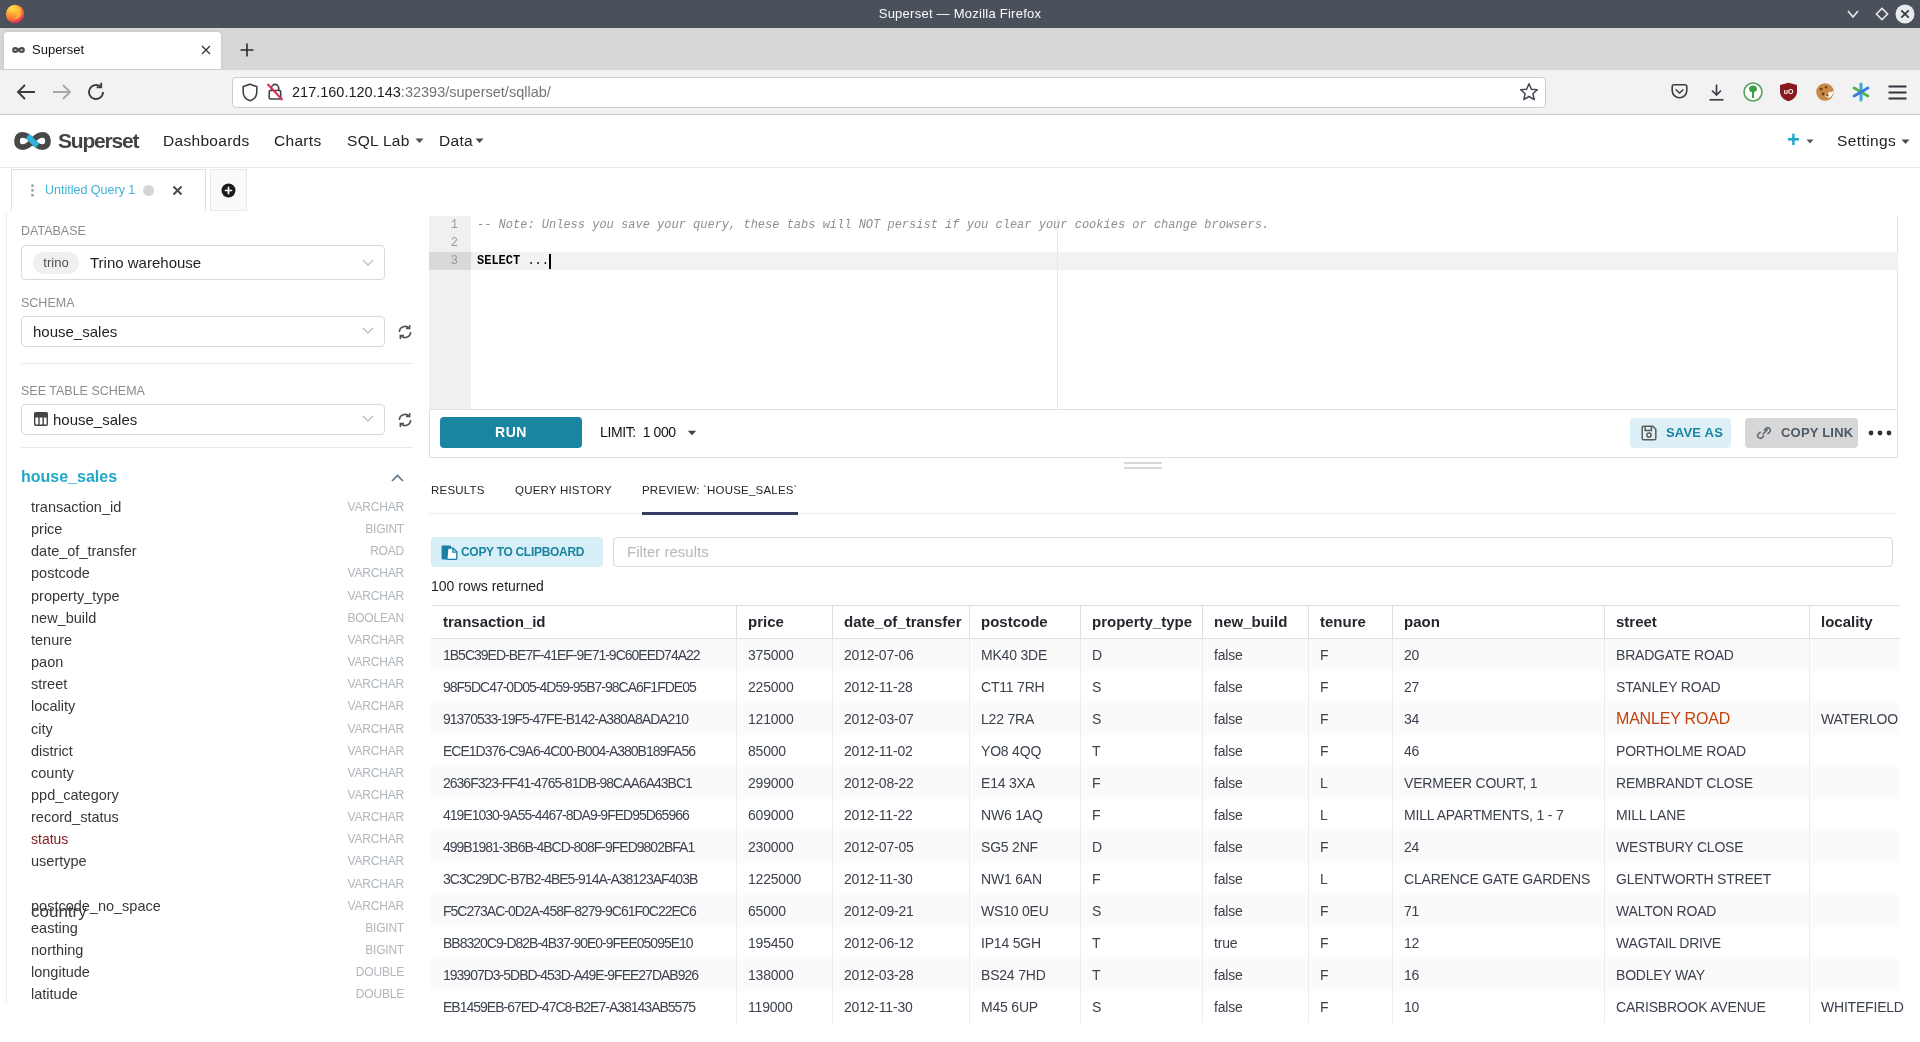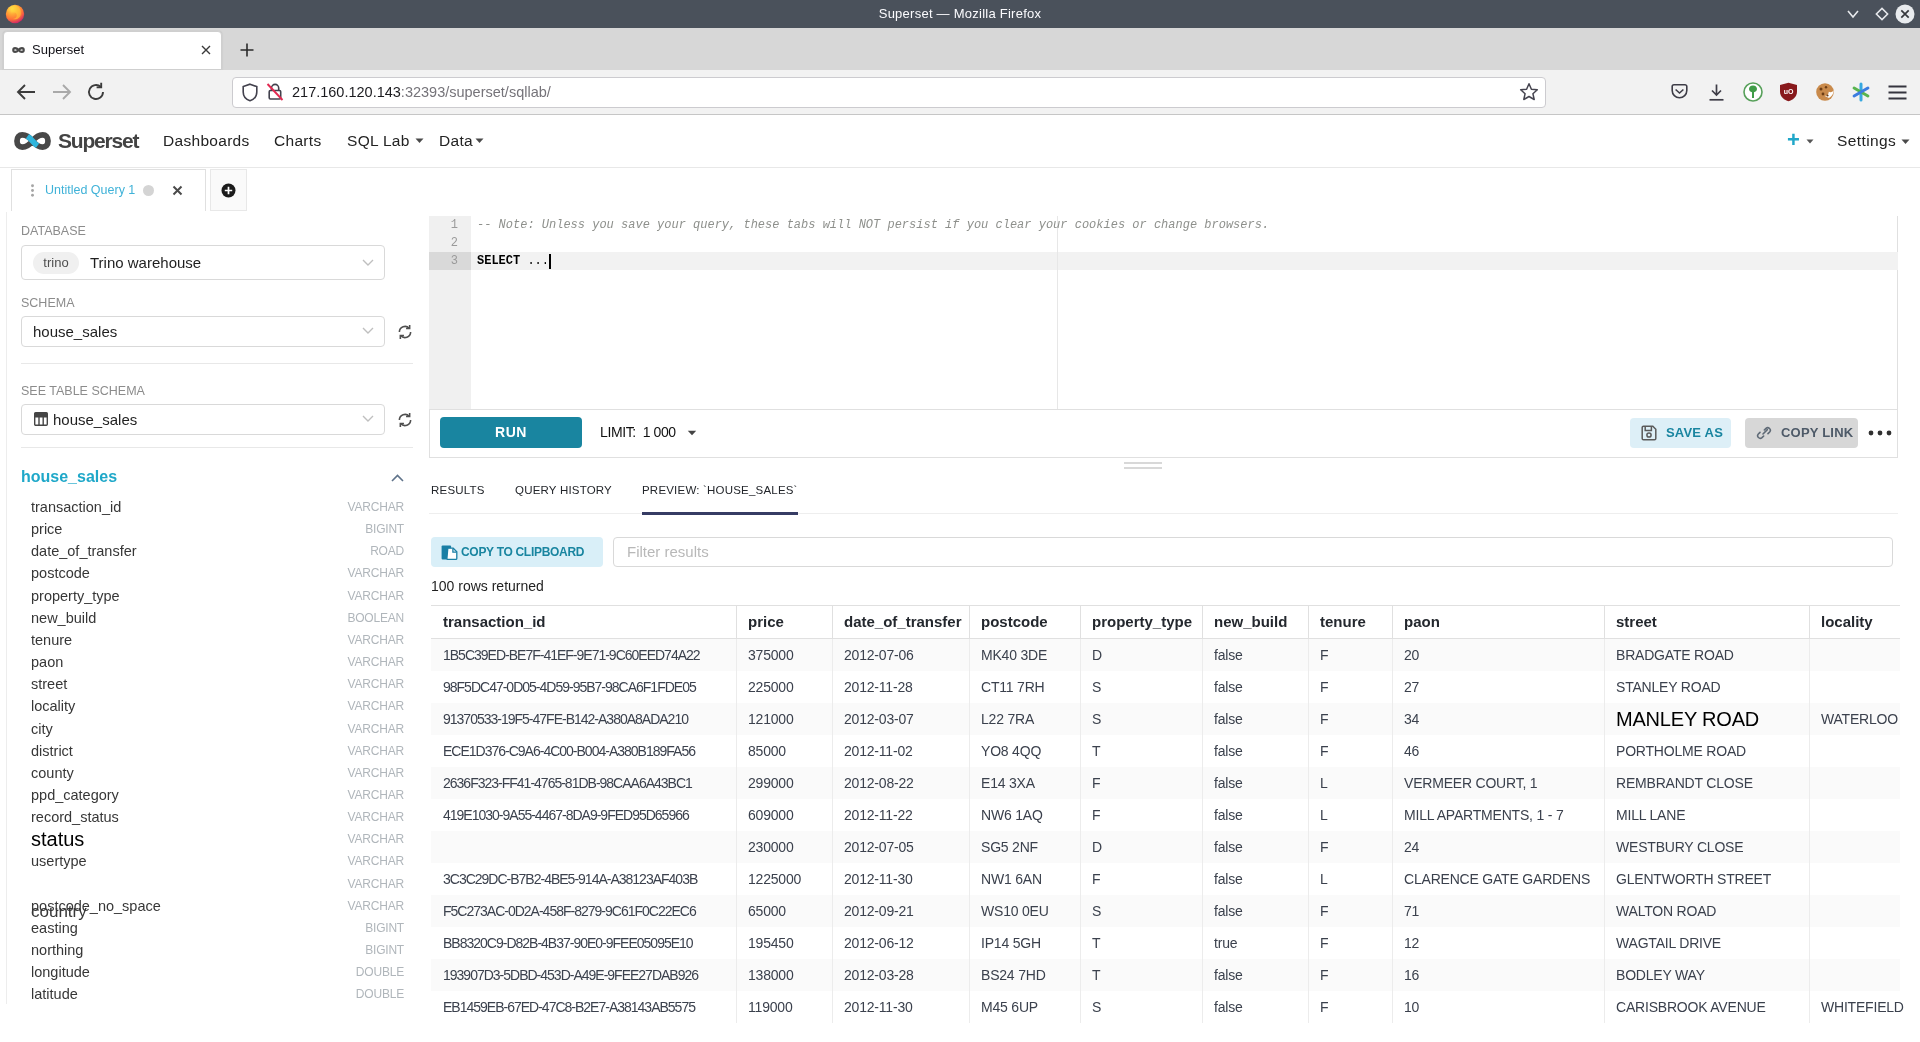--- a/index.html
+++ b/index.html
@@ -212,21 +212,21 @@
 <div class="abs" style="left:31px;top:718px;height:22px;line-height:22px;font-size:14.5px;color:#373737;">city</div>
 <div class="abs" style="left:254px;top:718px;width:150px;height:22px;line-height:22px;font-size:12px;color:#b0b6bb;text-align:right;letter-spacing:-0.2px;">VARCHAR</div>
 <div class="abs" style="left:31px;top:740px;height:22px;line-height:22px;font-size:14.5px;color:#373737;">district</div>
 <div class="abs" style="left:254px;top:740px;width:150px;height:22px;line-height:22px;font-size:12px;color:#b0b6bb;text-align:right;letter-spacing:-0.2px;">VARCHAR</div>
 <div class="abs" style="left:31px;top:762px;height:22px;line-height:22px;font-size:14.5px;color:#373737;">county</div>
 <div class="abs" style="left:254px;top:762px;width:150px;height:22px;line-height:22px;font-size:12px;color:#b0b6bb;text-align:right;letter-spacing:-0.2px;">VARCHAR</div>
 <div class="abs" style="left:31px;top:784px;height:22px;line-height:22px;font-size:14.5px;color:#373737;">ppd_category</div>
 <div class="abs" style="left:254px;top:784px;width:150px;height:22px;line-height:22px;font-size:12px;color:#b0b6bb;text-align:right;letter-spacing:-0.2px;">VARCHAR</div>
 <div class="abs" style="left:31px;top:806px;height:22px;line-height:22px;font-size:14.5px;color:#373737;">record_status</div>
 <div class="abs" style="left:254px;top:806px;width:150px;height:22px;line-height:22px;font-size:12px;color:#b0b6bb;text-align:right;letter-spacing:-0.2px;">VARCHAR</div>
-<div class="abs" style="left:31px;top:828px;height:22px;line-height:22px;font-size:20px;color:#000000;">status</div>
+<div class="abs" style="left:31px;top:828px;height:22px;line-height:22px;font-size:14px;color:#7f1d1d;">status</div>
 <div class="abs" style="left:254px;top:828px;width:150px;height:22px;line-height:22px;font-size:12px;color:#b0b6bb;text-align:right;letter-spacing:-0.2px;">VARCHAR</div>
 <div class="abs" style="left:31px;top:850px;height:22px;line-height:22px;font-size:14.5px;color:#373737;">usertype</div>
 <div class="abs" style="left:254px;top:850px;width:150px;height:22px;line-height:22px;font-size:12px;color:#b0b6bb;text-align:right;letter-spacing:-0.2px;">VARCHAR</div>
 <div class="abs" style="left:31px;top:891px;height:22px;line-height:22px;font-size:17px;color:#373737;margin-top:10px;">country</div>
 <div class="abs" style="left:254px;top:873px;width:150px;height:22px;line-height:22px;font-size:12px;color:#b0b6bb;text-align:right;letter-spacing:-0.2px;">VARCHAR</div>
 <div class="abs" style="left:31px;top:895px;height:22px;line-height:22px;font-size:14.5px;color:#373737;">postcode_no_space</div>
 <div class="abs" style="left:254px;top:895px;width:150px;height:22px;line-height:22px;font-size:12px;color:#b0b6bb;text-align:right;letter-spacing:-0.2px;">VARCHAR</div>
 <div class="abs" style="left:31px;top:917px;height:22px;line-height:22px;font-size:14.5px;color:#373737;">easting</div>
 <div class="abs" style="left:254px;top:917px;width:150px;height:22px;line-height:22px;font-size:12px;color:#b0b6bb;text-align:right;letter-spacing:-0.2px;">BIGINT</div>
 <div class="abs" style="left:31px;top:939px;height:22px;line-height:22px;font-size:14.5px;color:#373737;">northing</div>
@@ -352,21 +352,21 @@
 <div class="abs" style="left:1809px;top:671px;width:1px;height:32px;background:#ececec;"></div>
 <div class="abs" style="left:431px;top:703px;width:1469px;height:32px;background:#fafafa;"></div>
 <div class="abs" style="left:443px;top:703px;height:32px;line-height:32px;font-size:14px;color:#3b414d;letter-spacing:-1px;">91370533-19F5-47FE-B142-A380A8ADA210</div>
 <div class="abs" style="left:748px;top:703px;height:32px;line-height:32px;font-size:14px;color:#3b414d;letter-spacing:-0.2px;">121000</div>
 <div class="abs" style="left:844px;top:703px;height:32px;line-height:32px;font-size:14px;color:#3b414d;letter-spacing:-0.2px;">2012-03-07</div>
 <div class="abs" style="left:981px;top:703px;height:32px;line-height:32px;font-size:14px;color:#3b414d;letter-spacing:-0.2px;">L22 7RA</div>
 <div class="abs" style="left:1092px;top:703px;height:32px;line-height:32px;font-size:14px;color:#3b414d;letter-spacing:-0.2px;">S</div>
 <div class="abs" style="left:1214px;top:703px;height:32px;line-height:32px;font-size:14px;color:#3b414d;letter-spacing:-0.2px;">false</div>
 <div class="abs" style="left:1320px;top:703px;height:32px;line-height:32px;font-size:14px;color:#3b414d;letter-spacing:-0.2px;">F</div>
 <div class="abs" style="left:1404px;top:703px;height:32px;line-height:32px;font-size:14px;color:#3b414d;letter-spacing:-0.2px;">34</div>
-<div class="abs" style="left:1616px;top:703px;height:32px;line-height:32px;font-size:20px;color:#000000;letter-spacing:-0.2px;">MANLEY ROAD</div>
+<div class="abs" style="left:1616px;top:703px;height:32px;line-height:32px;font-size:16px;color:#c2410c;letter-spacing:-0.2px;">MANLEY ROAD</div>
 <div class="abs" style="left:1821px;top:703px;height:32px;line-height:32px;font-size:14px;color:#3b414d;letter-spacing:-0.2px;">WATERLOO</div>
 <div class="abs" style="left:736px;top:703px;width:1px;height:32px;background:#ececec;"></div>
 <div class="abs" style="left:832px;top:703px;width:1px;height:32px;background:#ececec;"></div>
 <div class="abs" style="left:969px;top:703px;width:1px;height:32px;background:#ececec;"></div>
 <div class="abs" style="left:1080px;top:703px;width:1px;height:32px;background:#ececec;"></div>
 <div class="abs" style="left:1202px;top:703px;width:1px;height:32px;background:#ececec;"></div>
 <div class="abs" style="left:1308px;top:703px;width:1px;height:32px;background:#ececec;"></div>
 <div class="abs" style="left:1392px;top:703px;width:1px;height:32px;background:#ececec;"></div>
 <div class="abs" style="left:1604px;top:703px;width:1px;height:32px;background:#ececec;"></div>
 <div class="abs" style="left:1809px;top:703px;width:1px;height:32px;background:#ececec;"></div>
@@ -421,20 +421,21 @@
 <div class="abs" style="left:736px;top:799px;width:1px;height:32px;background:#ececec;"></div>
 <div class="abs" style="left:832px;top:799px;width:1px;height:32px;background:#ececec;"></div>
 <div class="abs" style="left:969px;top:799px;width:1px;height:32px;background:#ececec;"></div>
 <div class="abs" style="left:1080px;top:799px;width:1px;height:32px;background:#ececec;"></div>
 <div class="abs" style="left:1202px;top:799px;width:1px;height:32px;background:#ececec;"></div>
 <div class="abs" style="left:1308px;top:799px;width:1px;height:32px;background:#ececec;"></div>
 <div class="abs" style="left:1392px;top:799px;width:1px;height:32px;background:#ececec;"></div>
 <div class="abs" style="left:1604px;top:799px;width:1px;height:32px;background:#ececec;"></div>
 <div class="abs" style="left:1809px;top:799px;width:1px;height:32px;background:#ececec;"></div>
 <div class="abs" style="left:431px;top:831px;width:1469px;height:32px;background:#fafafa;"></div>
+<div class="abs" style="left:443px;top:831px;height:32px;line-height:32px;font-size:14px;color:#3b414d;letter-spacing:-1px;">499B1981-3B6B-4BCD-808F-9FED9802BFA1</div>
 <div class="abs" style="left:748px;top:831px;height:32px;line-height:32px;font-size:14px;color:#3b414d;letter-spacing:-0.2px;">230000</div>
 <div class="abs" style="left:844px;top:831px;height:32px;line-height:32px;font-size:14px;color:#3b414d;letter-spacing:-0.2px;">2012-07-05</div>
 <div class="abs" style="left:981px;top:831px;height:32px;line-height:32px;font-size:14px;color:#3b414d;letter-spacing:-0.2px;">SG5 2NF</div>
 <div class="abs" style="left:1092px;top:831px;height:32px;line-height:32px;font-size:14px;color:#3b414d;letter-spacing:-0.2px;">D</div>
 <div class="abs" style="left:1214px;top:831px;height:32px;line-height:32px;font-size:14px;color:#3b414d;letter-spacing:-0.2px;">false</div>
 <div class="abs" style="left:1320px;top:831px;height:32px;line-height:32px;font-size:14px;color:#3b414d;letter-spacing:-0.2px;">F</div>
 <div class="abs" style="left:1404px;top:831px;height:32px;line-height:32px;font-size:14px;color:#3b414d;letter-spacing:-0.2px;">24</div>
 <div class="abs" style="left:1616px;top:831px;height:32px;line-height:32px;font-size:14px;color:#3b414d;letter-spacing:-0.2px;">WESTBURY CLOSE</div>
 <div class="abs" style="left:736px;top:831px;width:1px;height:32px;background:#ececec;"></div>
 <div class="abs" style="left:832px;top:831px;width:1px;height:32px;background:#ececec;"></div>

